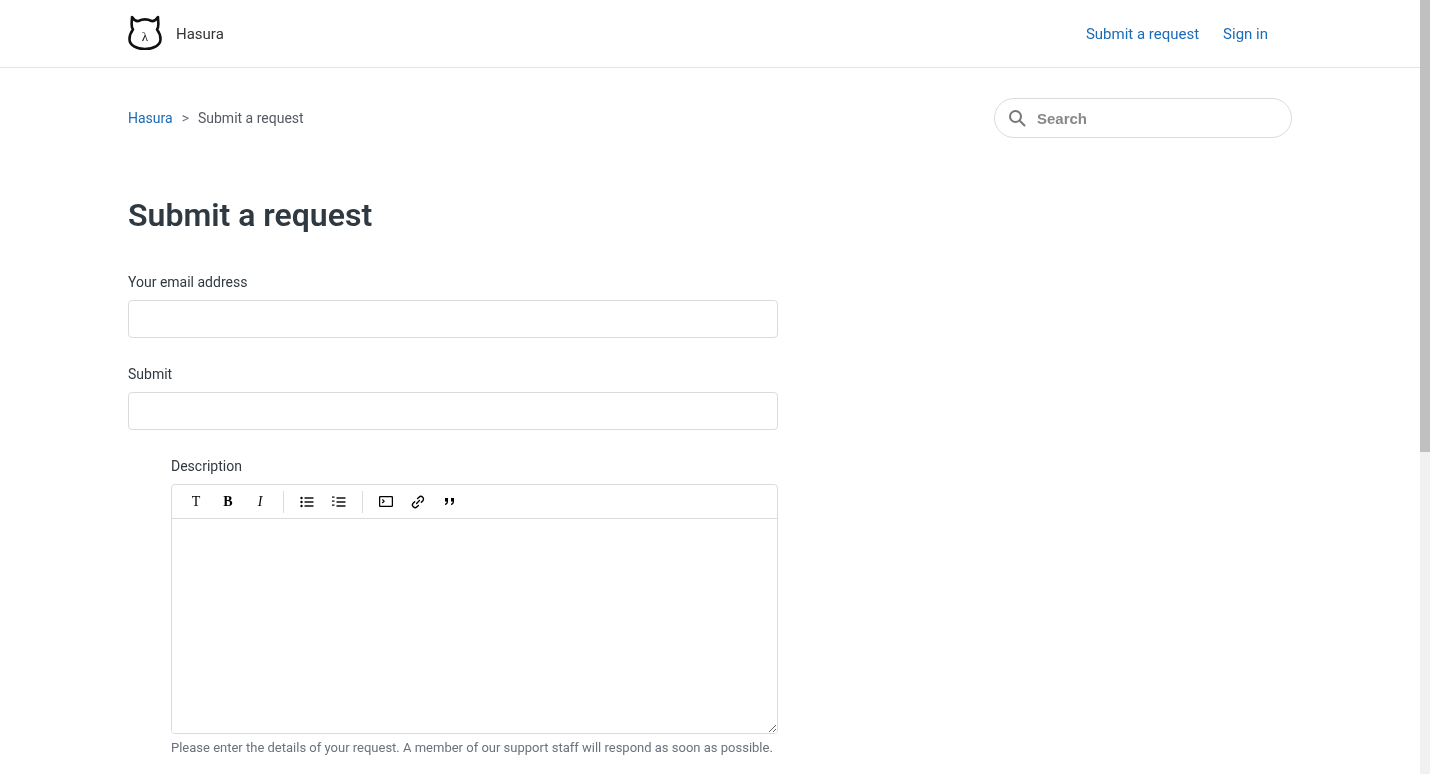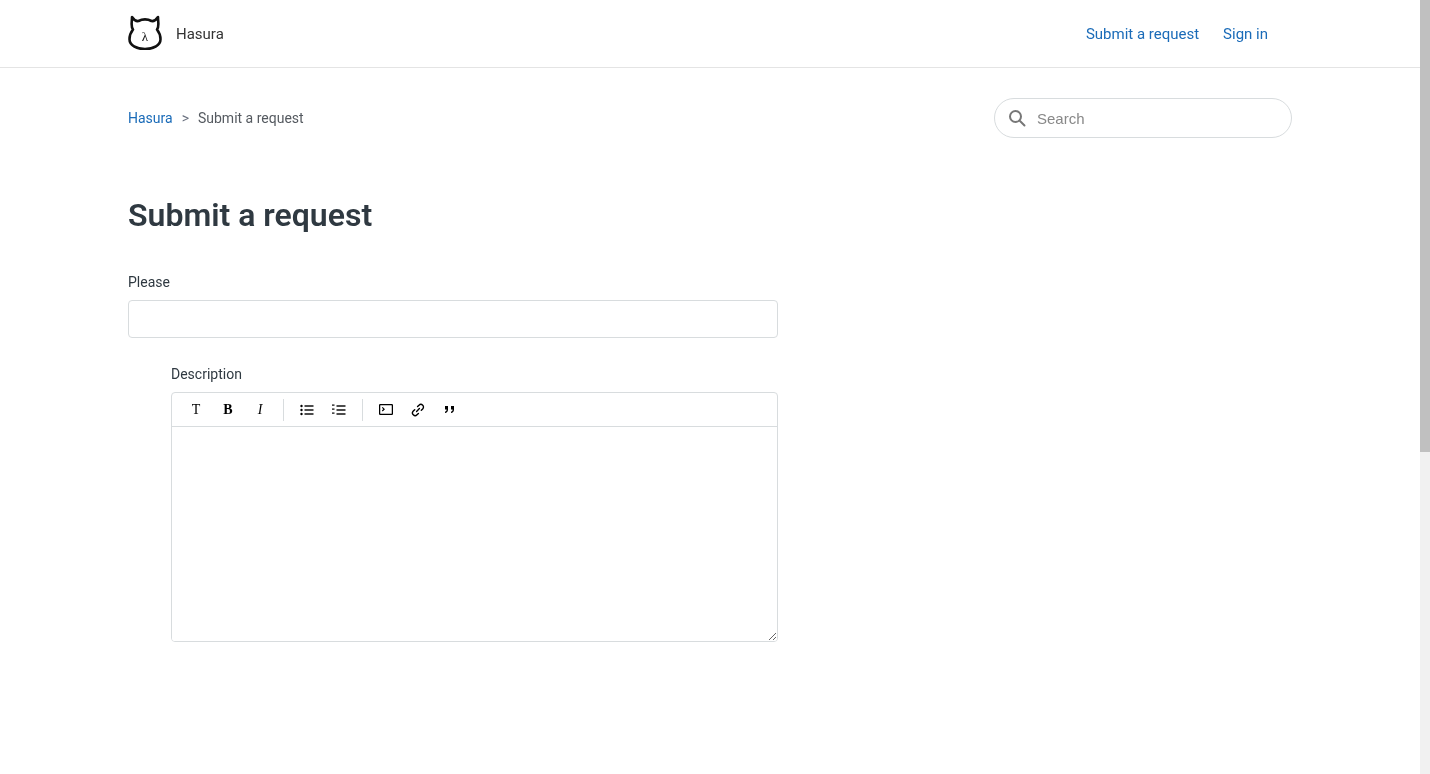--- a/index.html
+++ b/index.html
@@ -76,20 +76,21 @@
     }
     .search-input {
       width: 298px;
       height: 40px;
       border: 1px solid #d8dcde;
       border-radius: 20px;
       padding: 0 16px 0 42px;
       font-size: 15px;
       outline: none;
       color: #333;
+      font-weight: bold;
     }
     .search-input::placeholder { color: #888; }
     .search-icon-wrap {
       position: absolute;
       left: 14px;
       top: 50%;
       transform: translateY(-50%);
       width: 18px;
       height: 18px;
       color: #888;
@@ -237,23 +238,27 @@
       </span>
       <input class="search-input" type="text" placeholder="Search" style="">
     </div>
   </div>
 
   <main class="main">
     <h1 class="page-title">Submit a request</h1>
 
     <form class="form">
 
-
       <div class="field">
-        <label class="field-label">Please</label>
+        <label class="field-label">Your email address</label>
+        <input class="text-input" type="email" style="">
+      </div>
+
+      <div class="field">
+        <label class="field-label">Submit</label>
         <input class="text-input" type="text" style="">
       </div>
 
       <div class="field" style="margin-bottom:14px;margin-left:43px;">
         <label class="field-label">Description</label>
         <div class="editor">
           <div class="toolbar">
             <div class="toolbar-group">
               <button type="button" class="tool-btn">
                   <span class="tool-text tool-t">T</span>
@@ -306,20 +311,21 @@
               <button type="button" class="tool-btn">
                 <svg width="14" height="10" viewBox="0 0 14 10">
                   <path d="M2 1 h3 v3.5 c0 2 -1.3 3.5 -3 3.5 v-1.4 c1 0 1.6 -0.7 1.6 -2.1 H2 Z" fill="#000"></path>
                   <path d="M8 1 h3 v3.5 c0 2 -1.3 3.5 -3 3.5 v-1.4 c1 0 1.6 -0.7 1.6 -2.1 H8 Z" fill="#000"></path>
                 </svg>
               </button>
             </div>
           </div>
           <textarea class="editor-area" style=""></textarea>
         </div>
+        <div class="hint">Please enter the details of your request. A member of our support staff will respond as soon as possible.</div>
       </div>
 
     </form>
   </main>
 
   <div class="scrollbar-track">
     <div class="scrollbar-thumb"></div>
   </div>
 
 </div>

